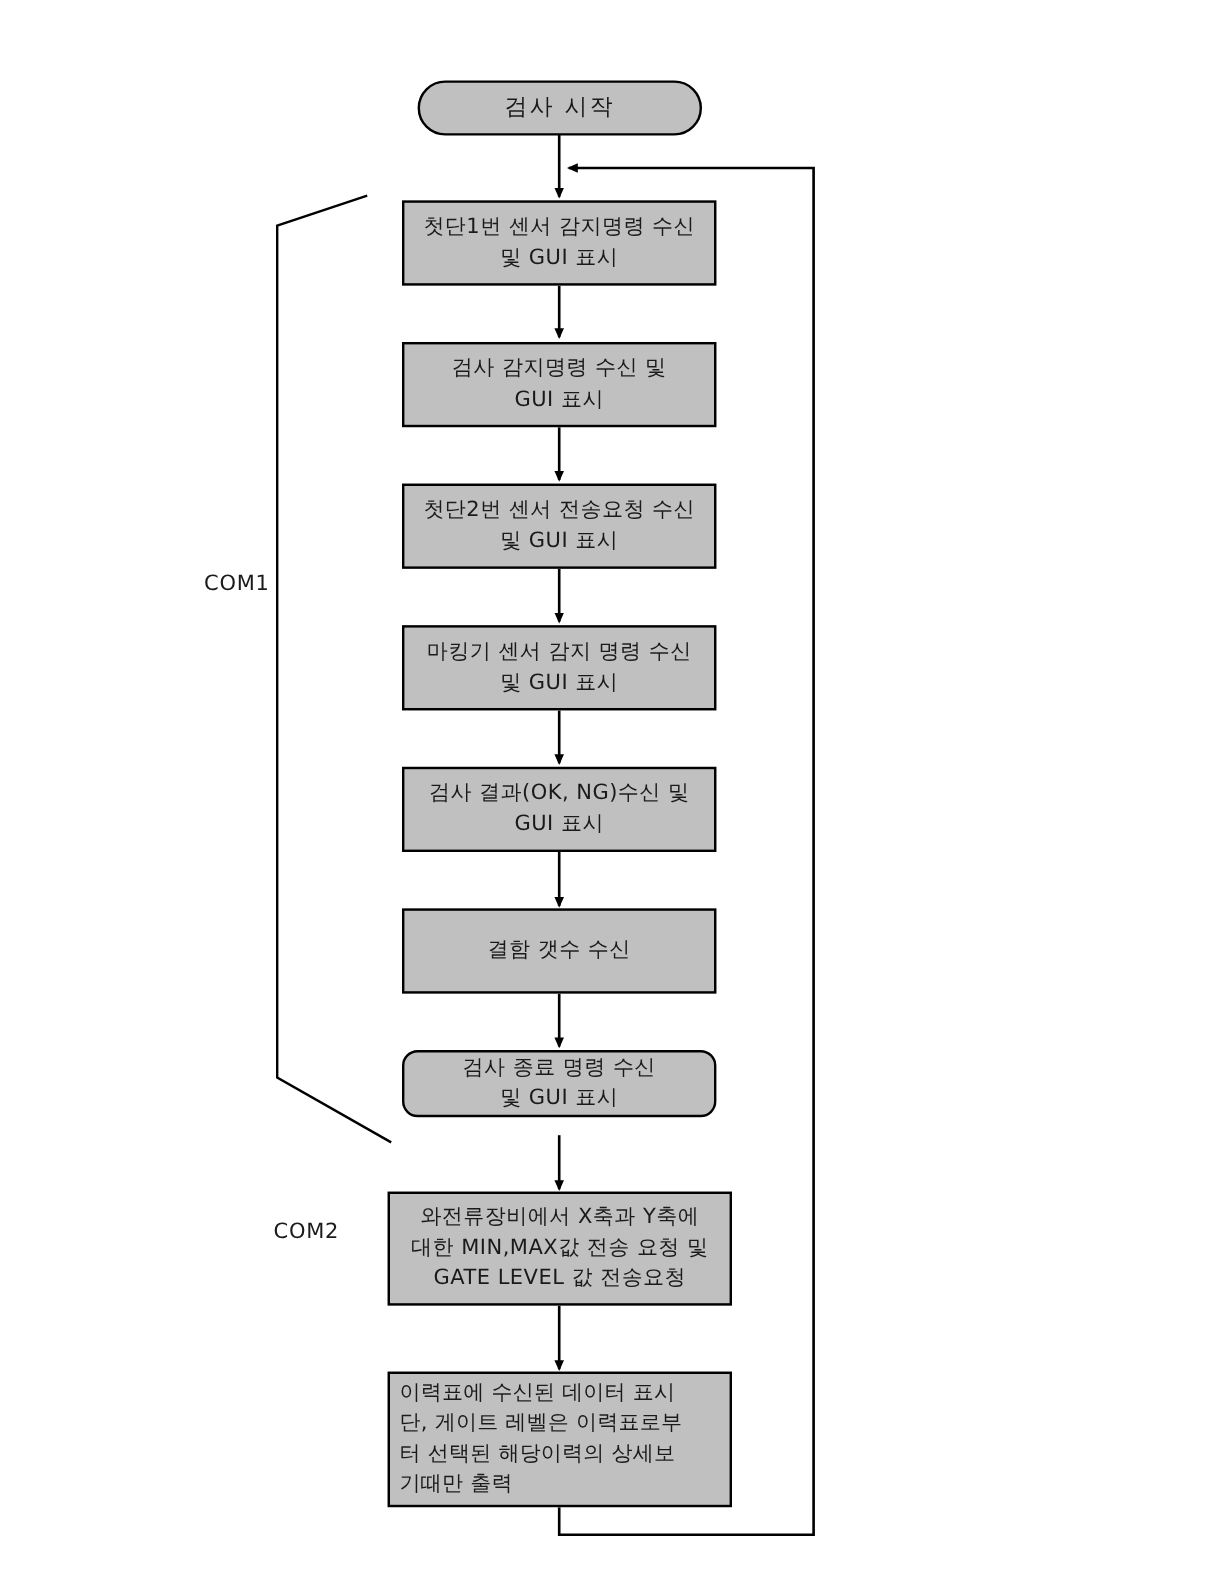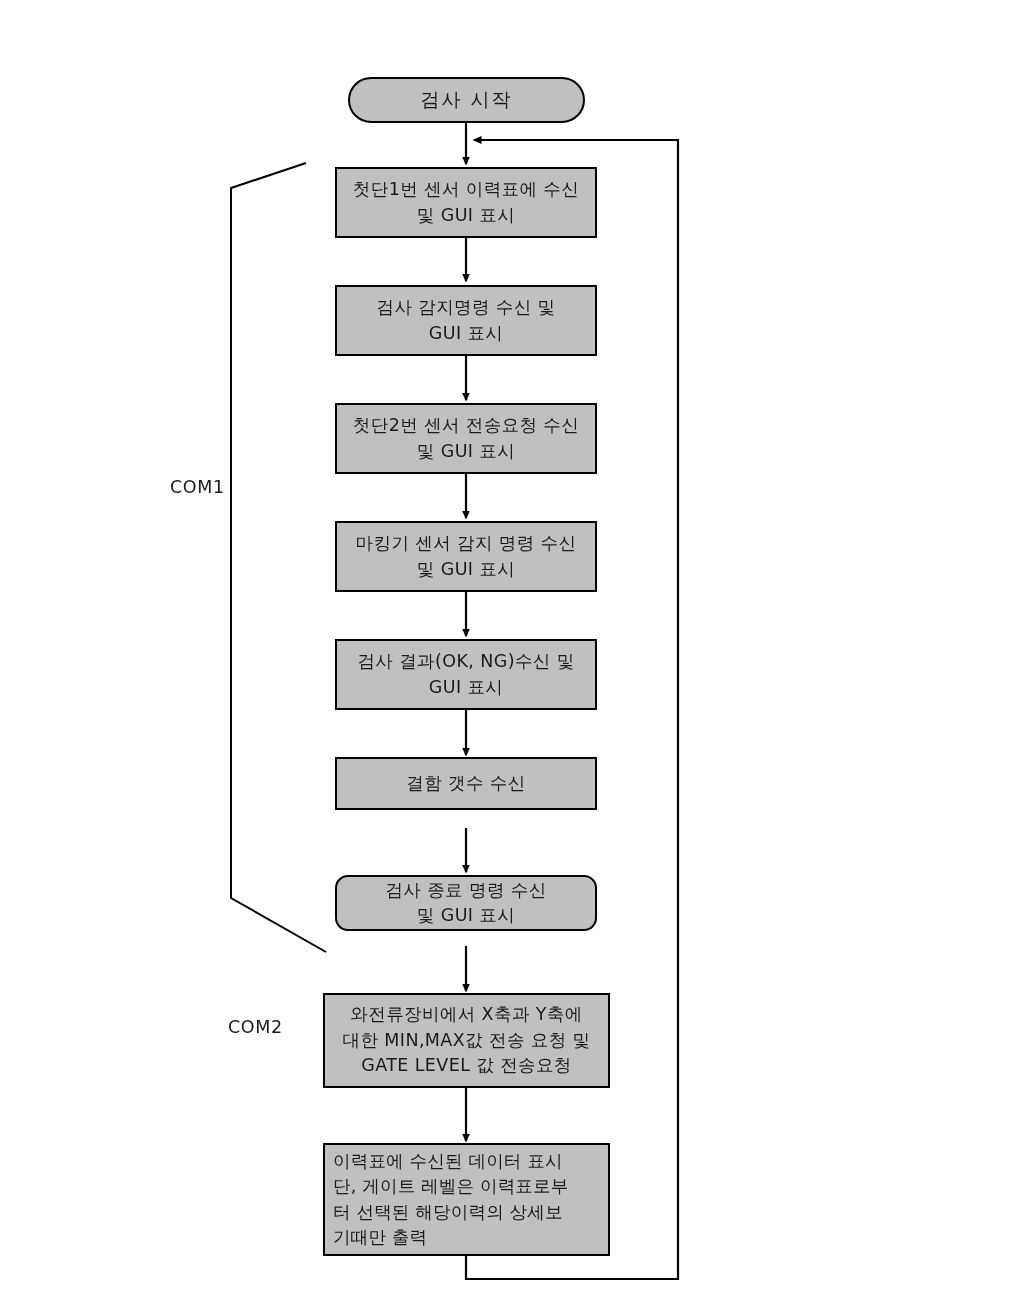--- a/index.html
+++ b/index.html
@@ -37,21 +37,20 @@
     justify-content: center;
     text-align: center;
     letter-spacing: 0.4px;
     white-space: pre-line;
     padding: 2px 6px;
   }
   .node.terminator {
     border-radius: 26px;
     font-size: 19px;
     letter-spacing: 2px;
-    margin-top: 10px;
   }
   .node.align-left {
     justify-content: flex-start;
     text-align: left;
     padding-left: 8px;
     letter-spacing: 0.2px;
   }
   .com-label {
     position: absolute;
     font-size: 17.5px;
@@ -96,36 +95,36 @@
     <path d="M 466 1256 L 466 1279 L 678 1279 L 678 140 L 474 140" fill="none" stroke="#000000" stroke-width="2.2" marker-end="url(#arrowhead-left)"></path>
 
     <path d="M 306 163 L 231 188 L 231 898 L 326 952" fill="none" stroke="#000000" stroke-width="2"></path>
   </svg>
 
   <div class="com-label" style="left:170px; top:477px;">COM1</div>
   <div class="com-label" style="left:228px; top:1017px;">COM2</div>
 
   <div class="node terminator" style="left:348px; top:67px; width:237px; height:46px;">검사 시작</div>
 
-  <div class="node" style="left:335px; top:167px; width:262px; height:71px;">첫단1번 센서 이력표에 수신
+  <div class="node" style="left:335px; top:167px; width:262px; height:71px;">첫단1번 센서 감지명령 수신
 및 GUI 표시</div>
 
   <div class="node" style="left:335px; top:285px; width:262px; height:71px;">검사 감지명령 수신 및
 GUI 표시</div>
 
   <div class="node" style="left:335px; top:403px; width:262px; height:71px;">첫단2번 센서 전송요청 수신
 및 GUI 표시</div>
 
   <div class="node" style="left:335px; top:521px; width:262px; height:71px;">마킹기 센서 감지 명령 수신
 및  GUI 표시</div>
 
   <div class="node" style="left:335px; top:639px; width:262px; height:71px;">검사 결과(OK, NG)수신 및
 GUI 표시</div>
 
-  <div class="node" style="left:335px; top:757px; width:262px; height:53px;">결함 갯수 수신</div>
+  <div class="node" style="left:335px; top:757px; width:262px; height:71px;">결함 갯수 수신</div>
 
   <div class="node" style="left:335px; top:875px; width:262px; height:56px;border-radius:13px;">검사 종료 명령 수신
 및 GUI 표시</div>
 
   <div class="node align-left" style="left:323px; top:1143px; width:287px; height:113px;">이력표에 수신된 데이터 표시
 단, 게이트 레벨은 이력표로부
 터 선택된 해당이력의 상세보
 기때만 출력</div>
 
   <div class="node" style="left:323px; top:993px; width:287px; height:95px;">와전류장비에서 X축과 Y축에

